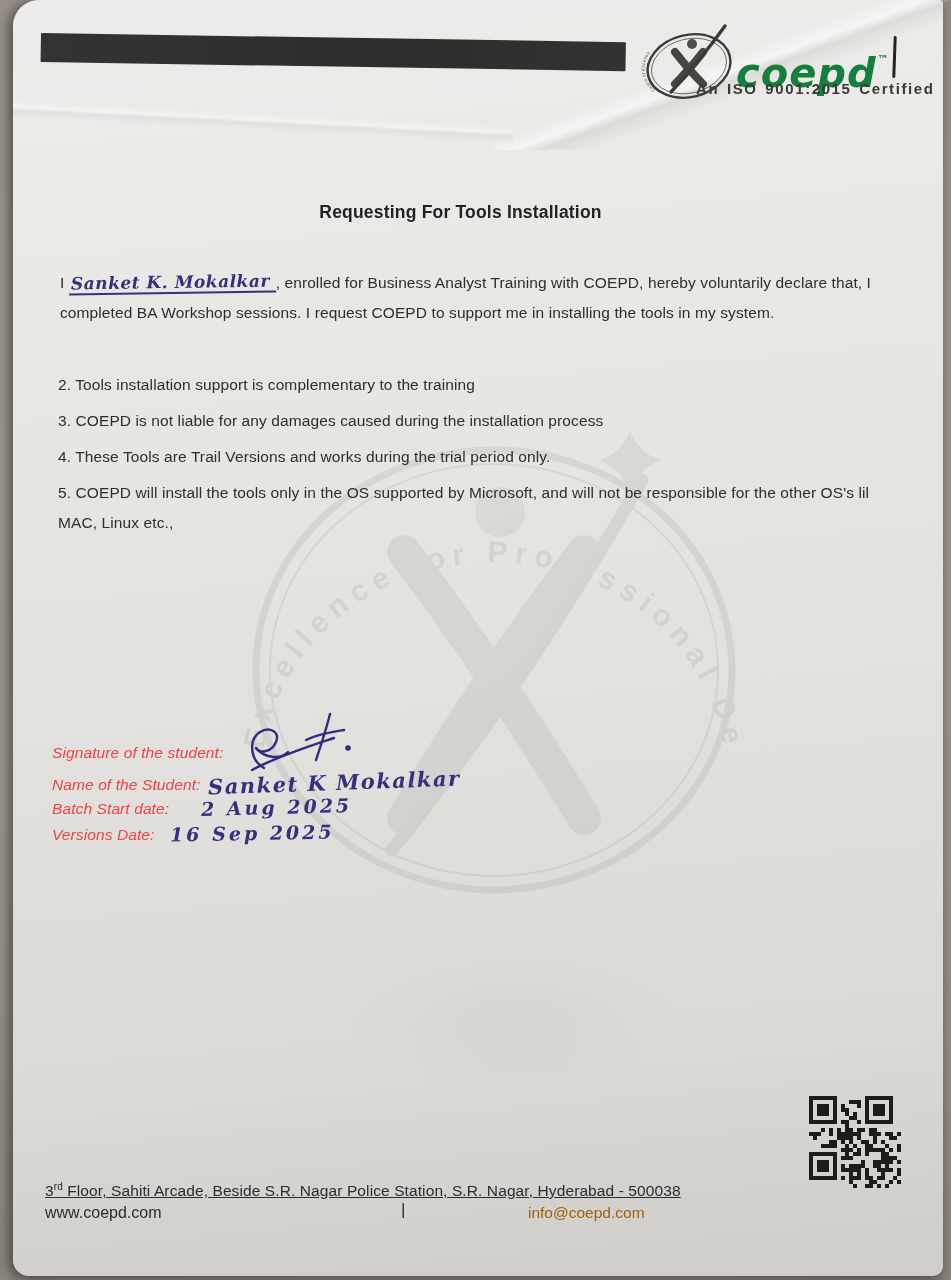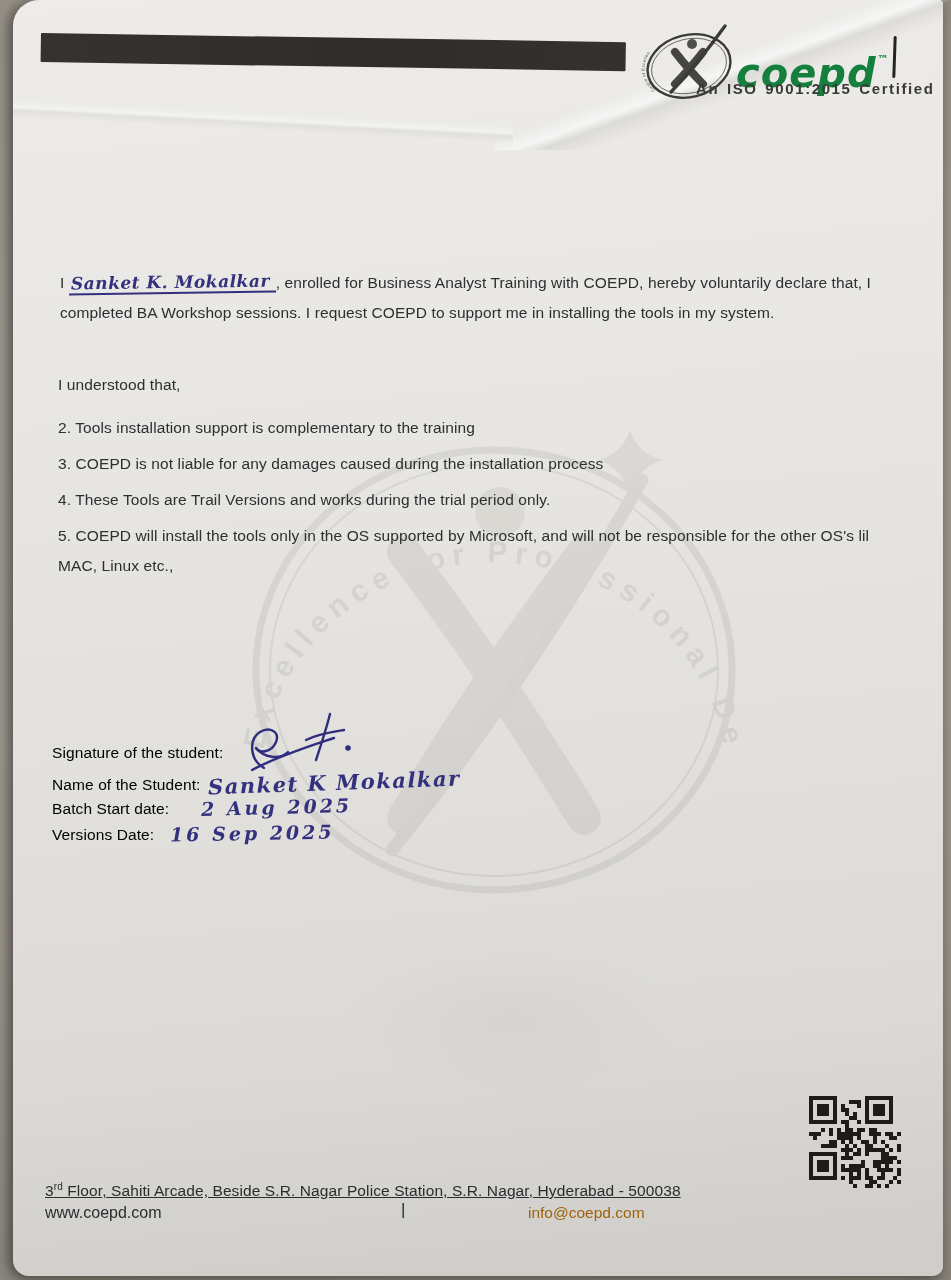--- a/index.html
+++ b/index.html
@@ -48,21 +48,21 @@
     border-bottom:2px solid #33317e;padding:0 6px 0 2px;transform:rotate(-.8deg);line-height:20px;}
 
   .terms{position:absolute;left:58px;top:370px;width:848px;}
   .terms .heading{margin:0 0 13px 0;}
   .terms p{margin:0 0 6px 0;}
 
   .watermark{position:absolute;left:222px;top:420px;opacity:.16;pointer-events:none;}
 
   .sig-block{position:absolute;left:52px;top:744px;width:560px;}
   .sig-row{display:flex;align-items:baseline;height:26px;}
-  .sig-label{font-size:15.5px;color:#000000;letter-spacing:.1px;white-space:nowrap;}
+  .sig-label{font-size:15.5px;color:#ef4444;letter-spacing:.1px;white-space:nowrap;font-style:italic;}
   .sig-value{white-space:nowrap;}
   .sig-name{font-size:21px;font-weight:700;letter-spacing:1.5px;margin-left:8px;transform:rotate(-2deg);display:inline-block;}
   .sig-date1{font-size:19px;font-weight:700;letter-spacing:3px;margin-left:32px;transform:rotate(-1.5deg);display:inline-block;}
   .sig-date2{font-size:19px;font-weight:700;letter-spacing:3px;margin-left:16px;transform:rotate(-1deg);display:inline-block;}
   .signature-svg{position:absolute;left:182px;top:-40px;}
 
   .qr{position:absolute;left:799px;top:1092px;width:112px;height:100px;}
 
   .footer-address{position:absolute;left:45px;top:1181px;font-size:15.5px;color:#2c2c2e;letter-spacing:.1px;text-decoration:underline;}
   .footer-address sup{font-size:10px;}
@@ -99,20 +99,21 @@
         <path d="M66 30 Q52 48 38 62" fill="none"></path>
       </g>
       <circle cx="55" cy="22" r="5" fill="#504f4a"></circle>
       <path d="M34 70 Q62 40 88 4" stroke="#3c3b39" stroke-width="3.4" fill="none" stroke-linecap="round"></path>
     </svg>
   </div>
   <div class="brand"><span>coepd</span><span class="tm">™</span></div>
   <div class="iso-line">An ISO 9001:2015 Certified</div>
   <div class="header-divider"></div>
 
+  <div class="doc-title">Requesting For Tools Installation</div>
 
   <svg class="watermark" width="540" height="480" viewBox="0 0 540 480">
     <defs>
       <path id="wm-arc" d="M 42 330 A 232 216 0 0 1 502 330" fill="none"></path>
     </defs>
     <ellipse cx="272" cy="250" rx="238" ry="220" fill="none" stroke="#8f8b83" stroke-width="7"></ellipse>
     <ellipse cx="272" cy="250" rx="224" ry="206" fill="none" stroke="#8f8b83" stroke-width="2"></ellipse>
     <text font-size="30" fill="#86827a" letter-spacing="7" font-weight="bold">
       <textPath href="#wm-arc">Excellence for Professional Development</textPath>
     </text>
@@ -121,21 +122,20 @@
       <path d="M362 132 Q272 250 182 398" fill="none"></path>
     </g>
     <circle cx="278" cy="92" r="25" fill="#a29c8f"></circle>
     <path d="M170 430 Q300 270 420 60" stroke="#8f8b83" stroke-width="13" fill="none" stroke-linecap="round"></path>
     <path d="M408 10 q8 24 32 30 q-24 8 -32 34 q-8 -26 -32 -34 q24 -6 32 -30 Z" fill="#9b968d"></path>
   </svg>
 
   <div class="intro bodytext"><span>I </span><span class="hw hw-name">Sanket K. Mokalkar</span><span>, enrolled for Business Analyst Training with COEPD, hereby voluntarily declare that, I completed BA Workshop sessions. I request COEPD to support me in installing the tools in my system.</span></div>
 
   <div class="terms bodytext">
-    <p class="heading">I understood that,</p>
     <p>2. Tools installation support is complementary to the training</p>
     <p>3. COEPD is not liable for any damages caused during the installation process</p>
     <p>4. These Tools are Trail Versions and works during the trial period only.</p>
     <p>5. COEPD will install the tools only in the OS supported by Microsoft, and will not be responsible for the other OS's lil MAC, Linux etc.,</p>
   </div>
 
   <div class="sig-block">
     <svg class="signature-svg" width="130" height="74" viewBox="0 0 130 74">
       <g stroke="#2f2d7d" stroke-width="2.4" fill="none" stroke-linecap="round">
         <path d="M30 64 C16 56 14 36 26 28 C36 22 46 28 42 38 C38 48 26 50 22 44"></path>

